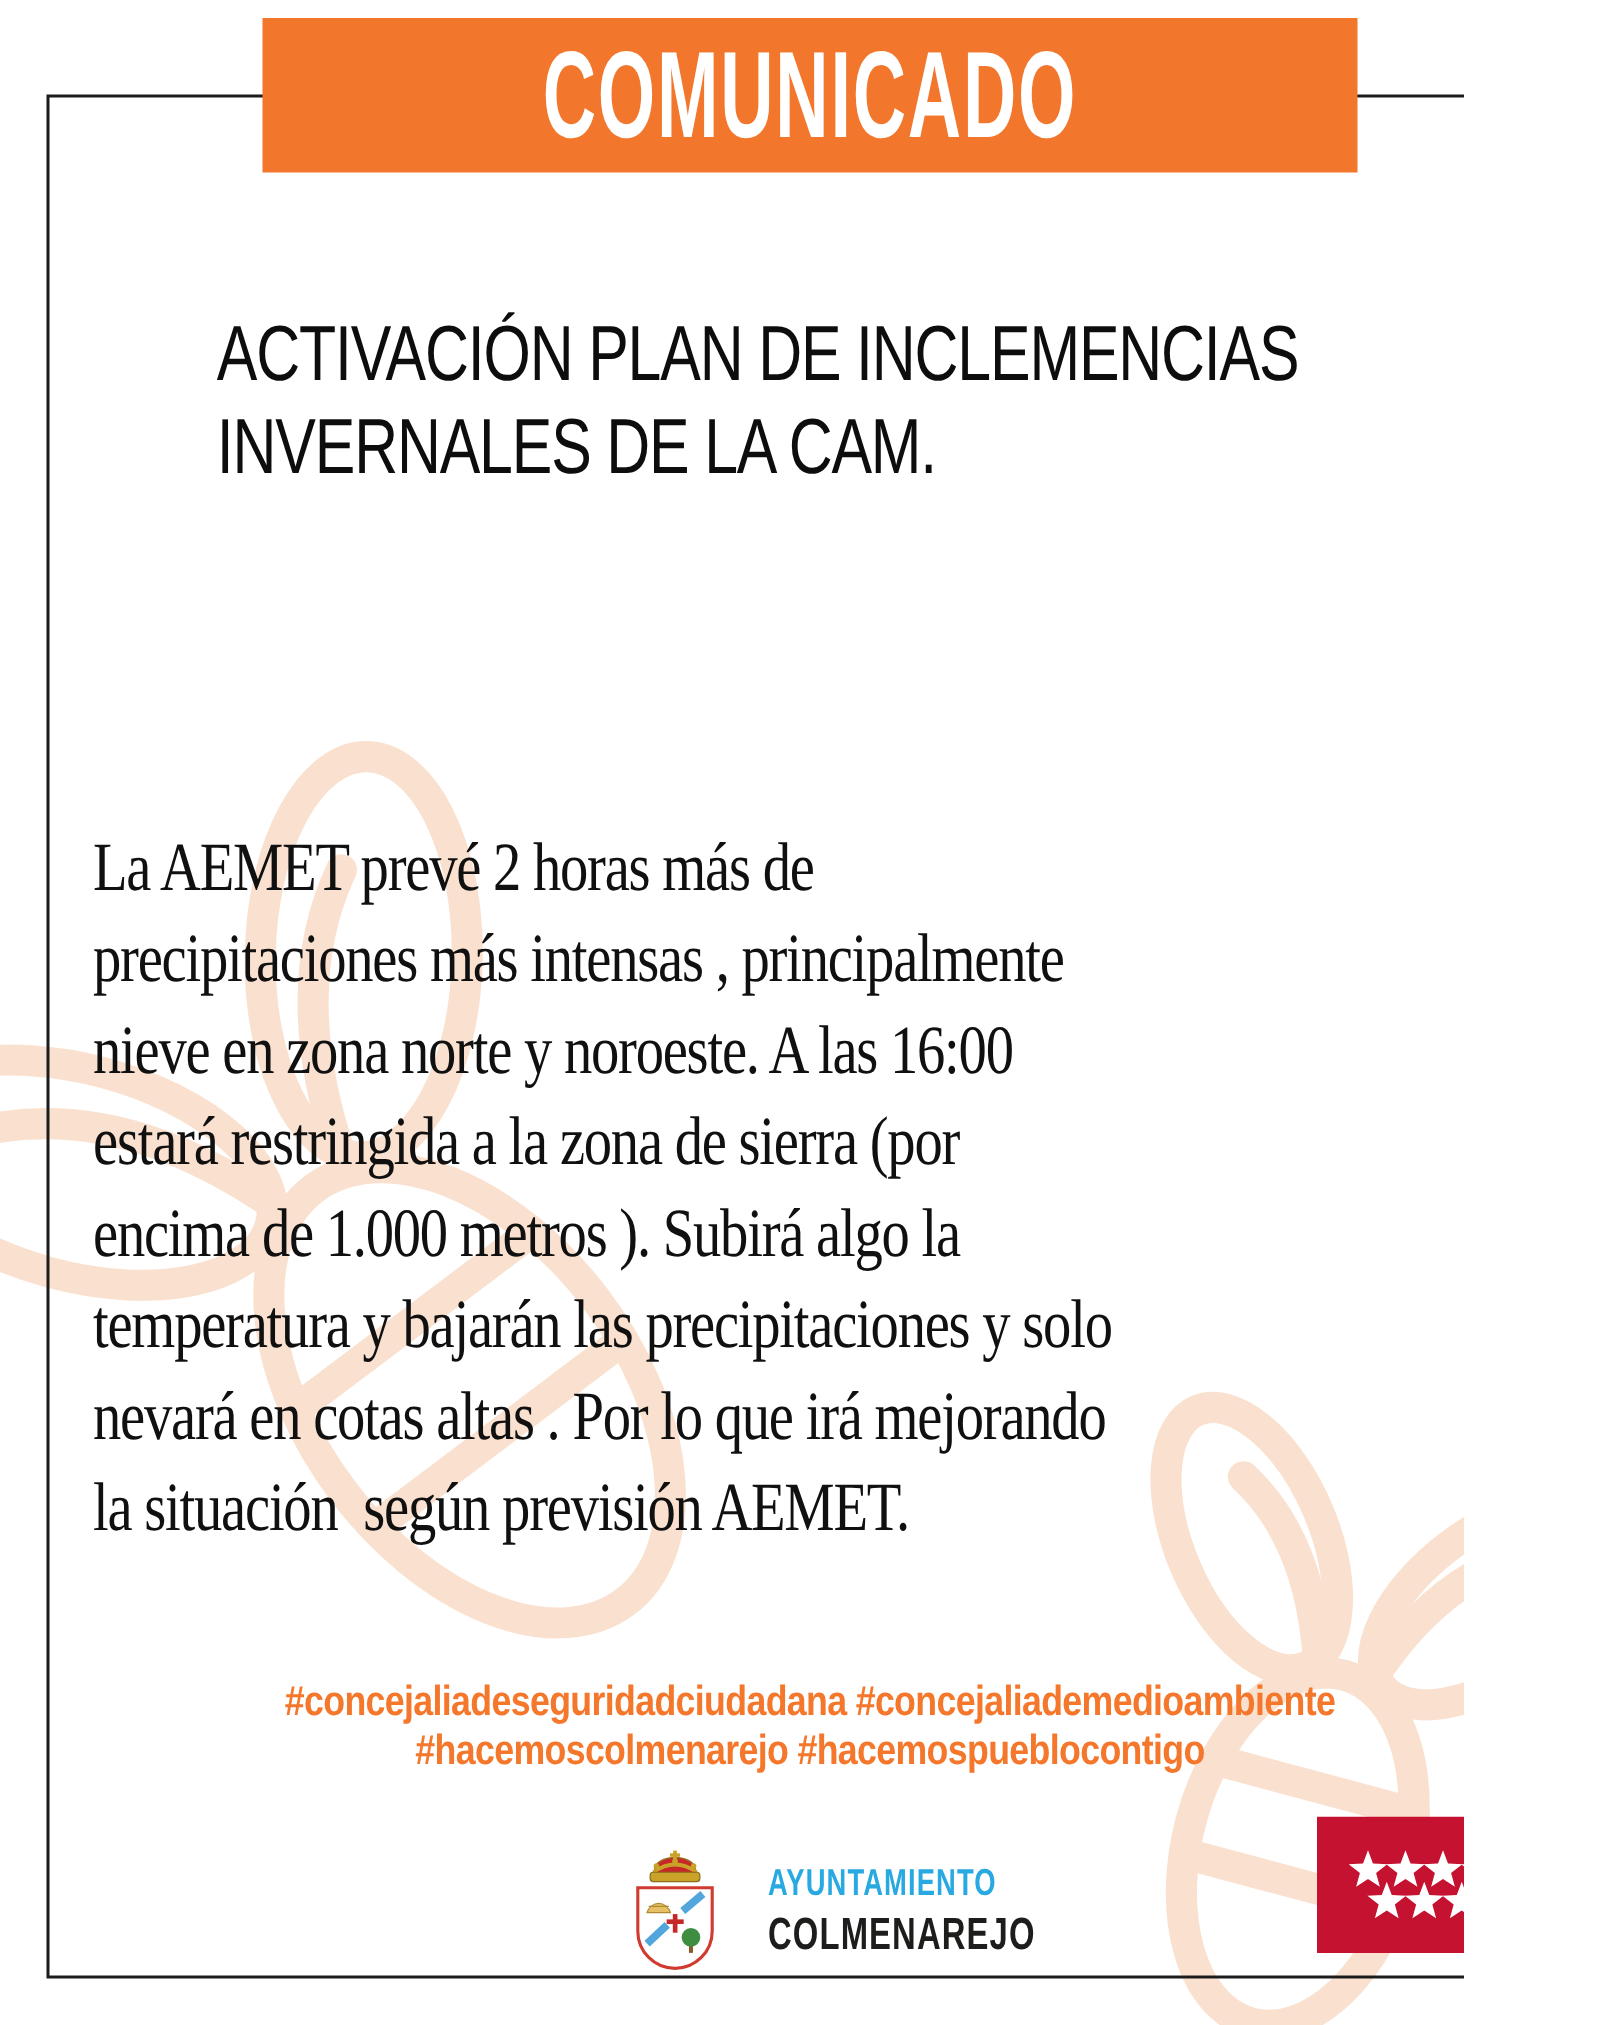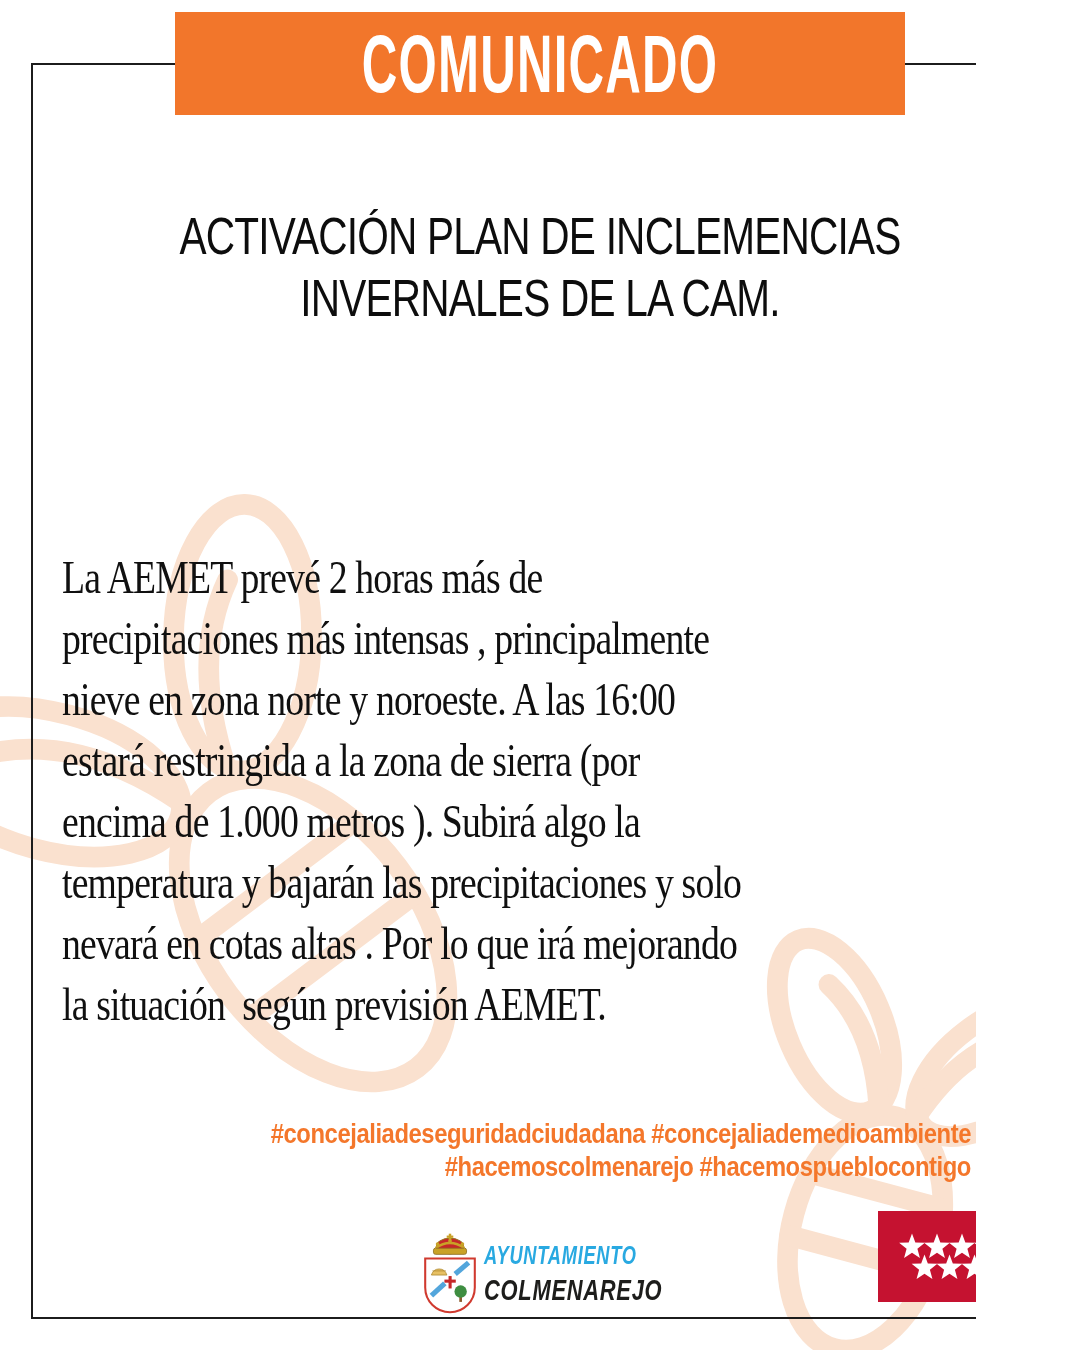--- a/index.html
+++ b/index.html
@@ -28,47 +28,47 @@
     display:flex;align-items:center;justify-content:center;
   }
   .banner-text{
     color:#ffffff;font-size:82px;font-weight:800;letter-spacing:2px;
     transform:scaleX(0.60);transform-origin:center;white-space:pre;
   }
 
   .textblock{position:absolute;z-index:3;}
   .line{white-space:pre;}
 
-  .title-block{left:33px;top:205px;width:1014px;text-align:center;}
+  .title-block{left:33px;top:205px;width:1014px;text-align:left;}
   .title-block .line{
     font-size:52px;font-weight:500;line-height:62px;letter-spacing:-1px;color:#0d0d0d;
     transform:scaleX(0.78);transform-origin:center;
   }
 
   .para1{left:62px;top:382px;}
   .para1 .line{
     font-size:44px;line-height:54px;letter-spacing:-1px;color:#101010;
     transform:scaleX(0.80);transform-origin:left;
   }
 
   .para2{left:62px;top:547px;font-family:Liberation Serif, serif;}
   .para2 .line{
     font-size:46px;line-height:61px;letter-spacing:-1px;color:#101010;
     transform:scaleX(0.82);transform-origin:left;
   }
 
-  .hashtags{left:33px;top:1117px;width:1014px;text-align:right;}
+  .hashtags{left:33px;top:1117px;width:1014px;text-align:center;}
   .hashtags .line{
     font-size:28px;font-weight:700;line-height:33px;letter-spacing:-0.5px;color:#F4772B;
     transform:scaleX(0.85);transform-origin:center;
   }
 
   
   .crest{position:absolute;left:419px;top:1233px;width:62px;height:82px;z-index:3;}
-  .town-labels{position:absolute;left:484px;top:1241px;z-index:3;font-style:italic;}
+  .town-labels{position:absolute;left:512px;top:1241px;z-index:3;}
   .ayto-label{
     font-size:25px;font-weight:700;letter-spacing:1px;color:#29A9E1;
     transform:scaleX(0.73);transform-origin:left;white-space:pre;line-height:28px;
   }
   .colm-label{
     font-size:30px;font-weight:700;letter-spacing:1px;color:#1d1d1b;
     transform:scaleX(0.73);transform-origin:left;white-space:pre;line-height:34px;margin-top:4px;
   }
   .flag{position:absolute;left:878px;top:1211px;width:138px;height:91px;z-index:3;}
 </style>

